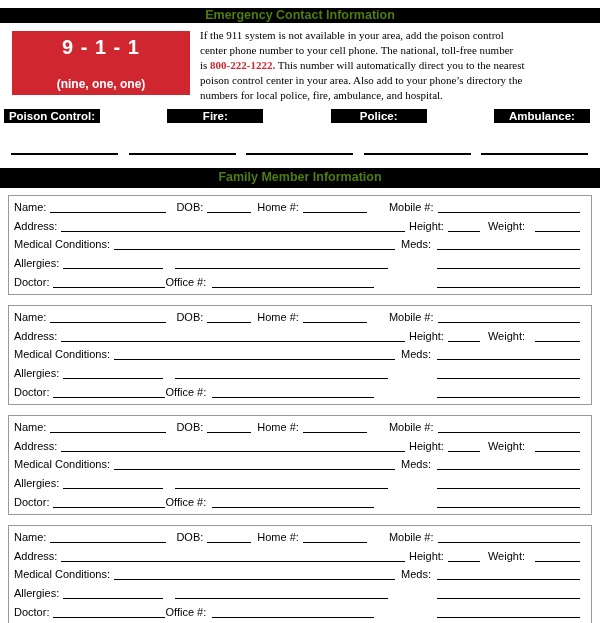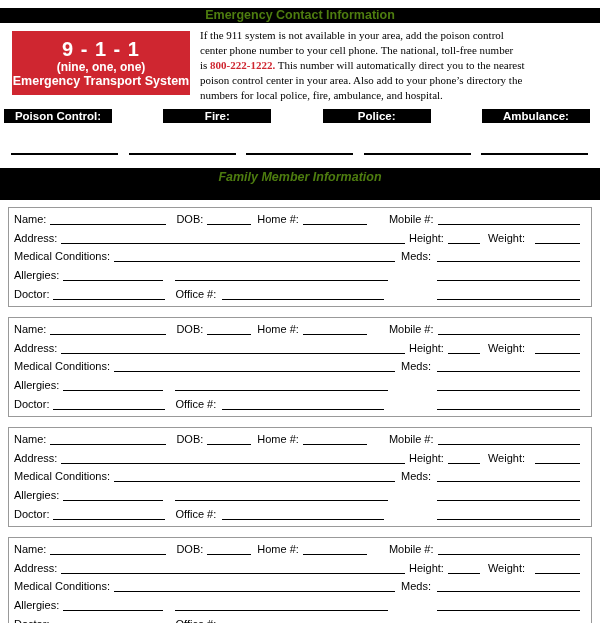--- a/index.html
+++ b/index.html
@@ -7,42 +7,42 @@
   body {
     width: 600px; height: 623px; overflow: hidden;
     background: #fff; color: #000;
     font-family: "Liberation Sans", sans-serif;
   }
   .bar {
     background: var(--bar-bg, #000); color: #4d7c0f;
     font-weight: bold; text-align: center;
   }
   .bar.top    { margin-top: 8px;  height: 15px; line-height: 15px; font-size: 12.5px; }
-  .bar.family { margin-top: 13px; height: 32px; line-height: 18px; font-size: 12.5px; font-style: italic; }
+  .bar.family { margin-top: 13px; height: 20px; line-height: 18px; font-size: 12.5px; }
 
   .intro { display: flex; margin: 8px 8px 0 12px; }
   .badge {
     width: 178px; height: 64px; flex: 0 0 178px;
     background: var(--accent, #cf2630); color: #fff;
     text-align: center; font-weight: bold;
-    display: flex; flex-direction: column; justify-content: center;
+    display: flex; flex-direction: column; justify-content: center; gap: 19px;
   }
   .badge-number  { font-size: 20px; letter-spacing: 1px; line-height: 22px; }
   .badge-sub     { font-size: 12px;   line-height: 14px; }
   .badge-caption { font-size: 12.5px; line-height: 15px; }
 
   .instructions {
     margin-left: 10px; margin-top: -3px; width: 394px;
     font-size: 11px; line-height: 15px; white-space: pre-line; font-family: Liberation Serif, serif;
   }
   .phone { color: var(--accent, #cf2630); font-weight: bold; }
 
   .contacts { display: flex; justify-content: space-between; margin: 6px 10px 0 4px; }
   .contact-box {
-    width: 108px; height: 14px; line-height: 14px;
+    width: 96px; height: 14px; line-height: 14px;
     background: var(--bar-bg, #000); color: #fff;
     font-weight: bold; font-size: 11.5px; text-align: center;
   }
   .contact-lines { display: flex; justify-content: space-between; margin: 30px 12px 0 11px; }
   .contact-line { width: 107px; height: 2px; border-bottom: 2px solid #000; }
 
   .family-section { margin-top: 7px; }
   .member-block {
     margin: 0 8px 10px; border: 1px solid var(--block-border, #999);
     padding: 2px 11px 2px 5px; font-size: 11px;
@@ -64,33 +64,32 @@
   .ln-height  { width: 32px; }
   .lbl-weight { margin-left: 8px; }
   .ln-weight  { width: 45px; margin-left: 10px; }
   .ln-medical { flex: 1; }
   .lbl-meds   { margin-left: 6px; }
   .ln-meds    { width: 143px; margin-left: 6px; }
   .ln-allergies  { width: 100px; }
   .ln-allergies2 { width: 213px; margin-left: 12px; }
   .ln-right      { width: 143px; margin-left: 0; }
   .ln-doctor  { width: 112px; }
-  .lbl-office { margin-left: 10px; }
+  .lbl-office { }
   .ln-office  { width: 162px; margin-left: 6px; }
 </style>
 </head>
 <body>
 
 <div class="bar top">Emergency Contact Information</div>
 
 <div class="intro">
   <div class="badge">
     <div class="badge-number">9 - 1 - 1</div>
     <div class="badge-sub">(nine, one, one)</div>
-    <div class="badge-caption">Emergency Transport System</div>
   </div>
   <div class="instructions"><span>If the 911 system is not available in your area, add the poison control
 center phone number to your cell phone. The national, toll-free number
 is </span><span class="phone">800-222-1222.</span><span> This number will automatically direct you to the nearest
 poison control center in your area. Also add to your phone’s directory the
 numbers for local police, fire, ambulance, and hospital.</span></div>
 </div>
 
 <div class="contacts">
   <div class="contact-box">Poison Control:</div>

